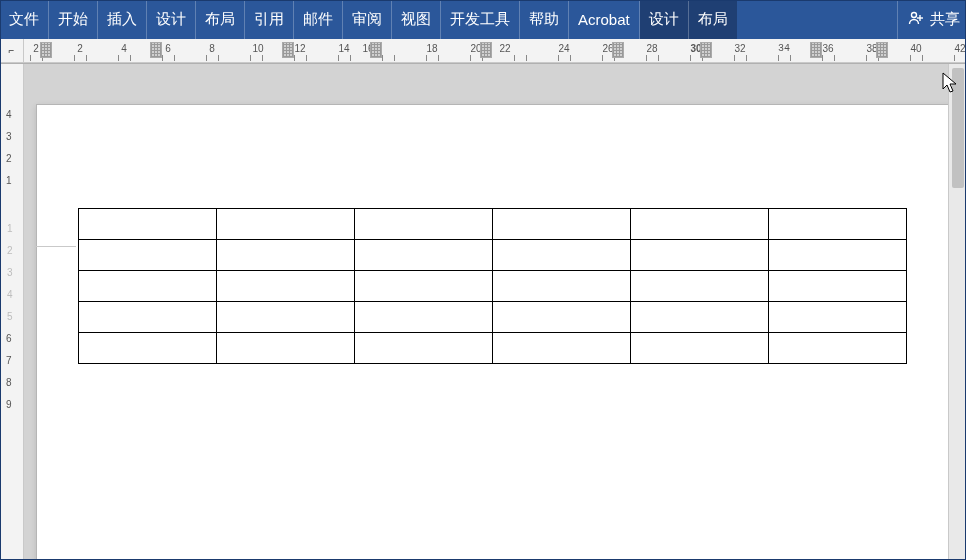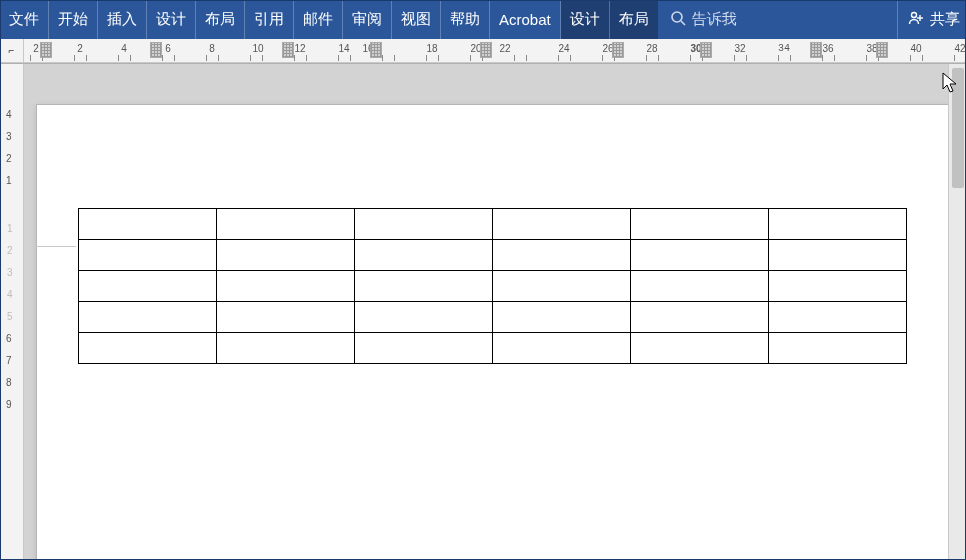--- a/index.html
+++ b/index.html
@@ -216,40 +216,34 @@
   <div class="tab">
       <span>邮件</span>
     </div>
   <div class="tab">
       <span>审阅</span>
     </div>
   <div class="tab">
       <span>视图</span>
     </div>
   <div class="tab">
+      <span>开发工具</span>
+    </div>
+  <div class="tab">
       <span>帮助</span>
     </div>
   <div class="tab">
       <span>Acrobat</span>
     </div>
   <div class="tab dark">
       <span>设计</span>
     </div>
   <div class="tab dark noborder">
       <span>布局</span>
     </div>
-  <div class="search">
-    <span>
-      <svg viewBox="0 0 16 16" fill="none" stroke="#cfd9ec" stroke-width="1.6">
-          <circle cx="7" cy="7" r="5"></circle>
-          <line x1="11" y1="11" x2="15" y2="15"></line>
-        </svg>
-    </span>
-    <span>告诉我</span>
-  </div>
   <div class="spacer"></div>
   <div class="share">
     <span>
       <svg viewBox="0 0 16 16" fill="none" stroke="#fff" stroke-width="1.4">
           <circle cx="6" cy="5" r="2.5"></circle>
           <path d="M1.5 14c0-2.5 2-4.5 4.5-4.5s4.5 2 4.5 4.5"></path>
           <line x1="12" y1="5" x2="12" y2="11"></line>
           <line x1="9" y1="8" x2="15" y2="8"></line>
         </svg>
     </span>

